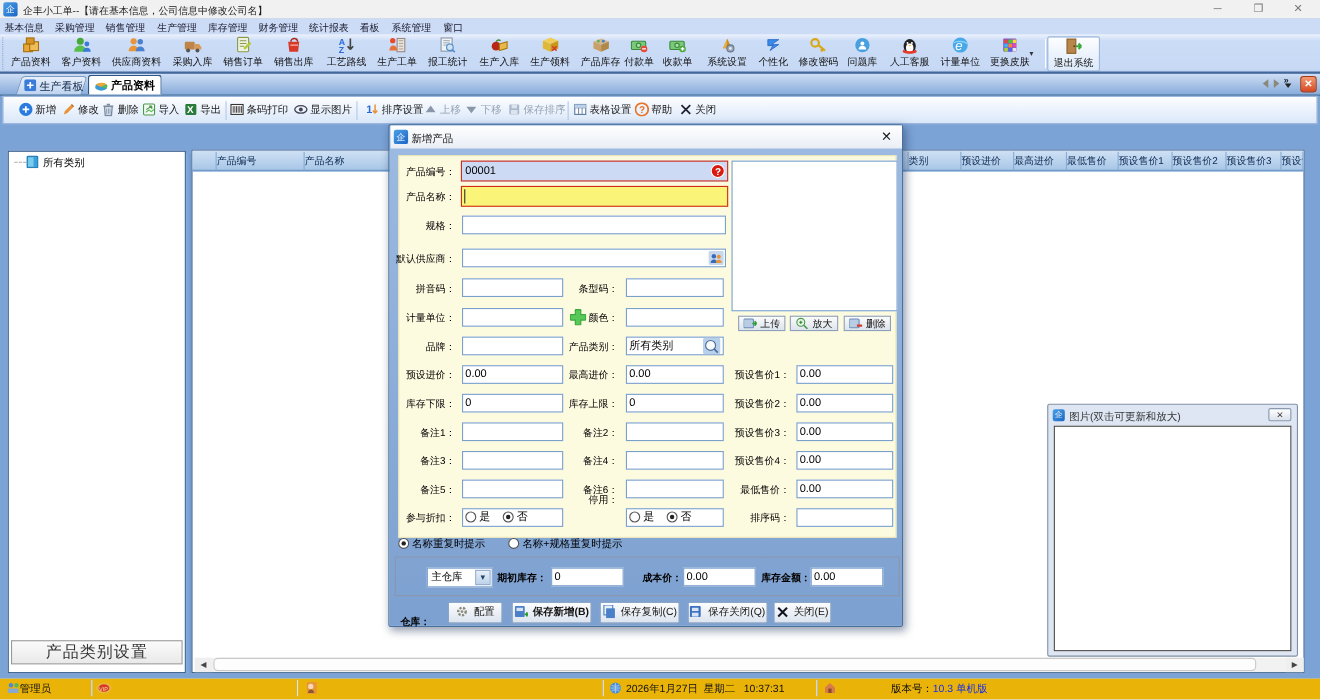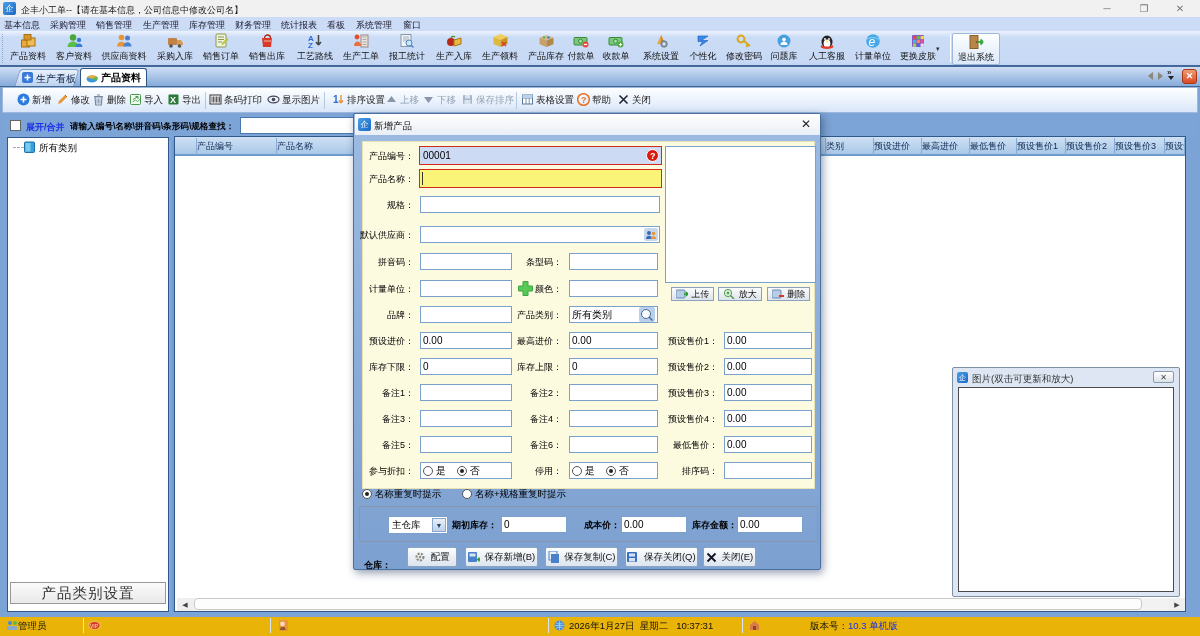--- a/index.html
+++ b/index.html
@@ -384,26 +384,20 @@
           <rect x="1.5" y="2" width="10" height="3" fill="#bcd2ea"></rect>
         </svg>表格设置</div>
       <div class="sbi" style="left:574px;"><svg width="13" height="13" viewBox="0 0 13 13">
           <circle cx="6.5" cy="6.5" r="5.8" fill="none" stroke="#e8762a" stroke-width="1.6"></circle>
           <text x="4" y="10" font-size="9" font-weight="bold" fill="#e8762a">?</text>
         </svg>帮助</div>
       <div class="sbi" style="left:614px;"><svg width="13" height="13" viewBox="0 0 13 13">
           <path d="M2.5 2.5l8 8m0-8l-8 8" stroke="#223" stroke-width="1.6"></path>
         </svg>关闭</div>
     </div>
-<div id="searchrow">
-      <div class="cb"></div>
-      <div class="blue">展开/合并</div>
-      <div class="lbl">请输入编号\名称\拼音码\条形码\规格查找：</div>
-      <input style="">
-    </div>
 <div id="treepanel">
       <div style="position:absolute;left:5px;top:9px;width:11px;border-top:1px dashed #aaa;"></div>
       <svg style="position:absolute;left:16px;top:3px;" width="11" height="12">
         <rect x="0.5" y="1" width="10" height="10.5" rx="1" fill="#3aa0dc" stroke="#1a70a8"></rect>
         <rect x="1.5" y="2" width="5" height="8.5" fill="#7accee"></rect>
       </svg>
       <div style="position:absolute;left:31px;top:4px;font-size:9.5px;color:#000;">所有类别</div>
     </div>
 <div id="catbtn">产品类别设置</div>
     <div id="splitter"></div>
@@ -549,21 +543,21 @@
         <div class="dlabel" style="right:96px;top:271px;">预设售价4：</div>
         <div class="dinput" style="left:361px;top:268px;width:88px;">0.00</div>
         <div class="dlabel" style="right:400px;top:297px;">备注5：</div>
         <div class="dinput" style="left:57px;top:294px;width:92px;"></div>
         <div class="dlabel" style="right:252px;top:297px;">备注6：</div>
         <div class="dinput" style="left:206px;top:294px;width:89px;"></div>
         <div class="dlabel" style="right:96px;top:297px;">最低售价：</div>
         <div class="dinput" style="left:361px;top:294px;width:88px;">0.00</div>
         <div class="dlabel" style="right:400px;top:323px;">参与折扣：</div>
         <div class="dinput" style="left:57px;top:320px;width:92px;"><span class="radio"></span> 是&nbsp;&nbsp;&nbsp;&nbsp;<span class="radio on"></span> 否</div>
-        <div class="dlabel" style="right:252px;top:323px;">停用：</div>
+        <div class="dlabel" style="right:252px;top:306px;">停用：</div>
         <div class="dinput" style="left:206px;top:320px;width:89px;"><span class="radio"></span> 是&nbsp;&nbsp;&nbsp;&nbsp;<span class="radio on"></span> 否</div>
         <div class="dlabel" style="right:96px;top:323px;">排序码：</div>
         <div class="dinput" style="left:361px;top:320px;width:88px;"></div>
         <div id="imgbox"></div>
         <div class="ibtn" style="left:308px;width:43px;"><svg width="12" height="11">
             <rect x="0" y="2" width="9" height="8" rx="1" fill="#b8cce4" stroke="#6a8ab8"></rect>
             <path d="M8 6h4m0 0l-2-2m2 2l-2 2" stroke="#2a9a2a" stroke-width="1.4" fill="none"></path>
           </svg> 上传</div>
         <div class="ibtn" style="left:355px;width:44px;"><svg width="12" height="11">
             <circle cx="5" cy="5" r="3.6" fill="#e8f4e8" stroke="#4a9a4a"></circle>
@@ -583,21 +577,21 @@
         <div class="dinput" style="left:141px;top:9px;width:66px;">0</div>
         <div class="dlabel" style="left:224px;top:12px;text-align:left;font-weight:bold;">成本价：</div>
         <div class="dinput" style="left:261px;top:9px;width:66px;">0.00</div>
         <div class="dlabel" style="left:332px;top:12px;text-align:left;font-weight:bold;">库存金额：</div>
         <div class="dinput" style="left:377px;top:9px;width:66px;">0.00</div>
       </div>
       <div class="dbtn" style="left:53px;width:50px;"><svg width="12" height="12">
           <circle cx="6" cy="6" r="3.4" fill="none" stroke="#8a8a7a" stroke-width="2.2" stroke-dasharray="2 1.3"></circle>
           <circle cx="6" cy="6" r="1.2" fill="#8a8a7a"></circle>
         </svg> 配置</div>
-      <div class="dbtn" style="left:111px;width:73px;"><svg width="12" height="12">
+      <div class="dbtn" style="left:111px;width:73px;font-weight:bold;"><svg width="12" height="12">
           <rect x="0" y="1" width="9" height="10" rx="1" fill="#4a80c8"></rect>
           <rect x="1.5" y="2.5" width="6" height="3" fill="#d8e4f4"></rect>
           <path d="M9 8.5h4M11 6.5v4" stroke="#2a9a2a" stroke-width="1.6"></path>
         </svg> 保存新增(B)</div>
       <div class="dbtn" style="left:191px;width:73px;"><svg width="12" height="12">
           <rect x="1" y="0" width="8" height="9" fill="#e8f0f8" stroke="#4a80c8"></rect>
           <rect x="3" y="3" width="8" height="9" fill="#4a80c8"></rect>
         </svg> 保存复制(C)</div>
       <div class="dbtn" style="left:271px;width:73px;"><svg width="12" height="12">
           <rect x="0" y="1" width="10" height="10" rx="1" fill="#3a70c0"></rect>

